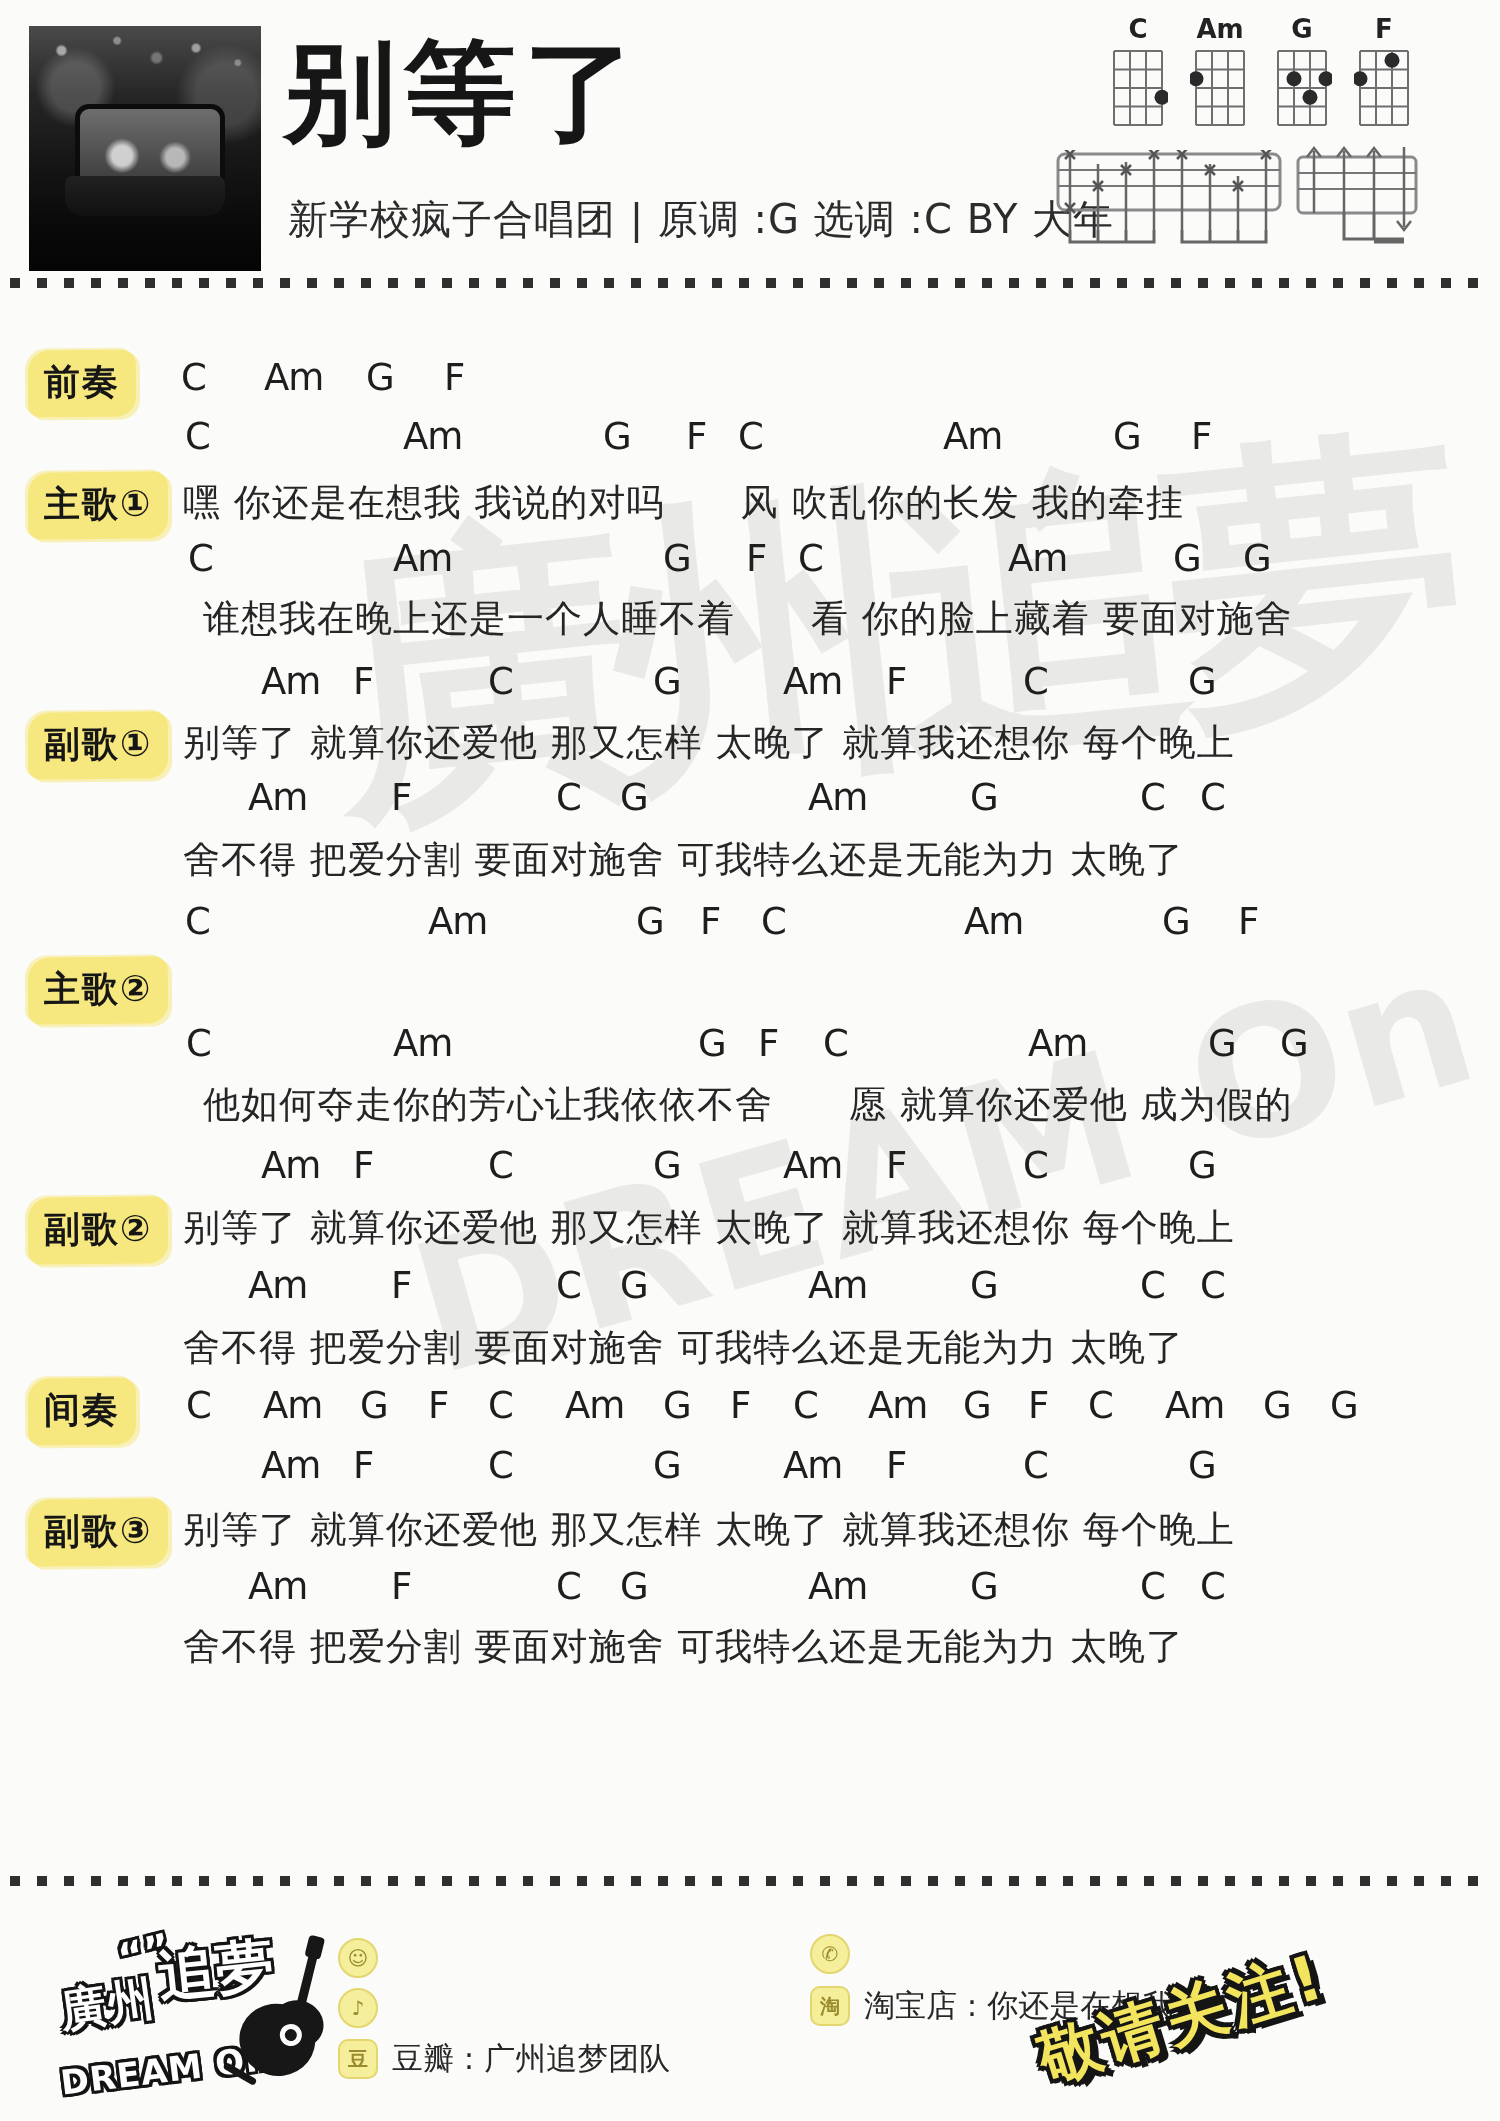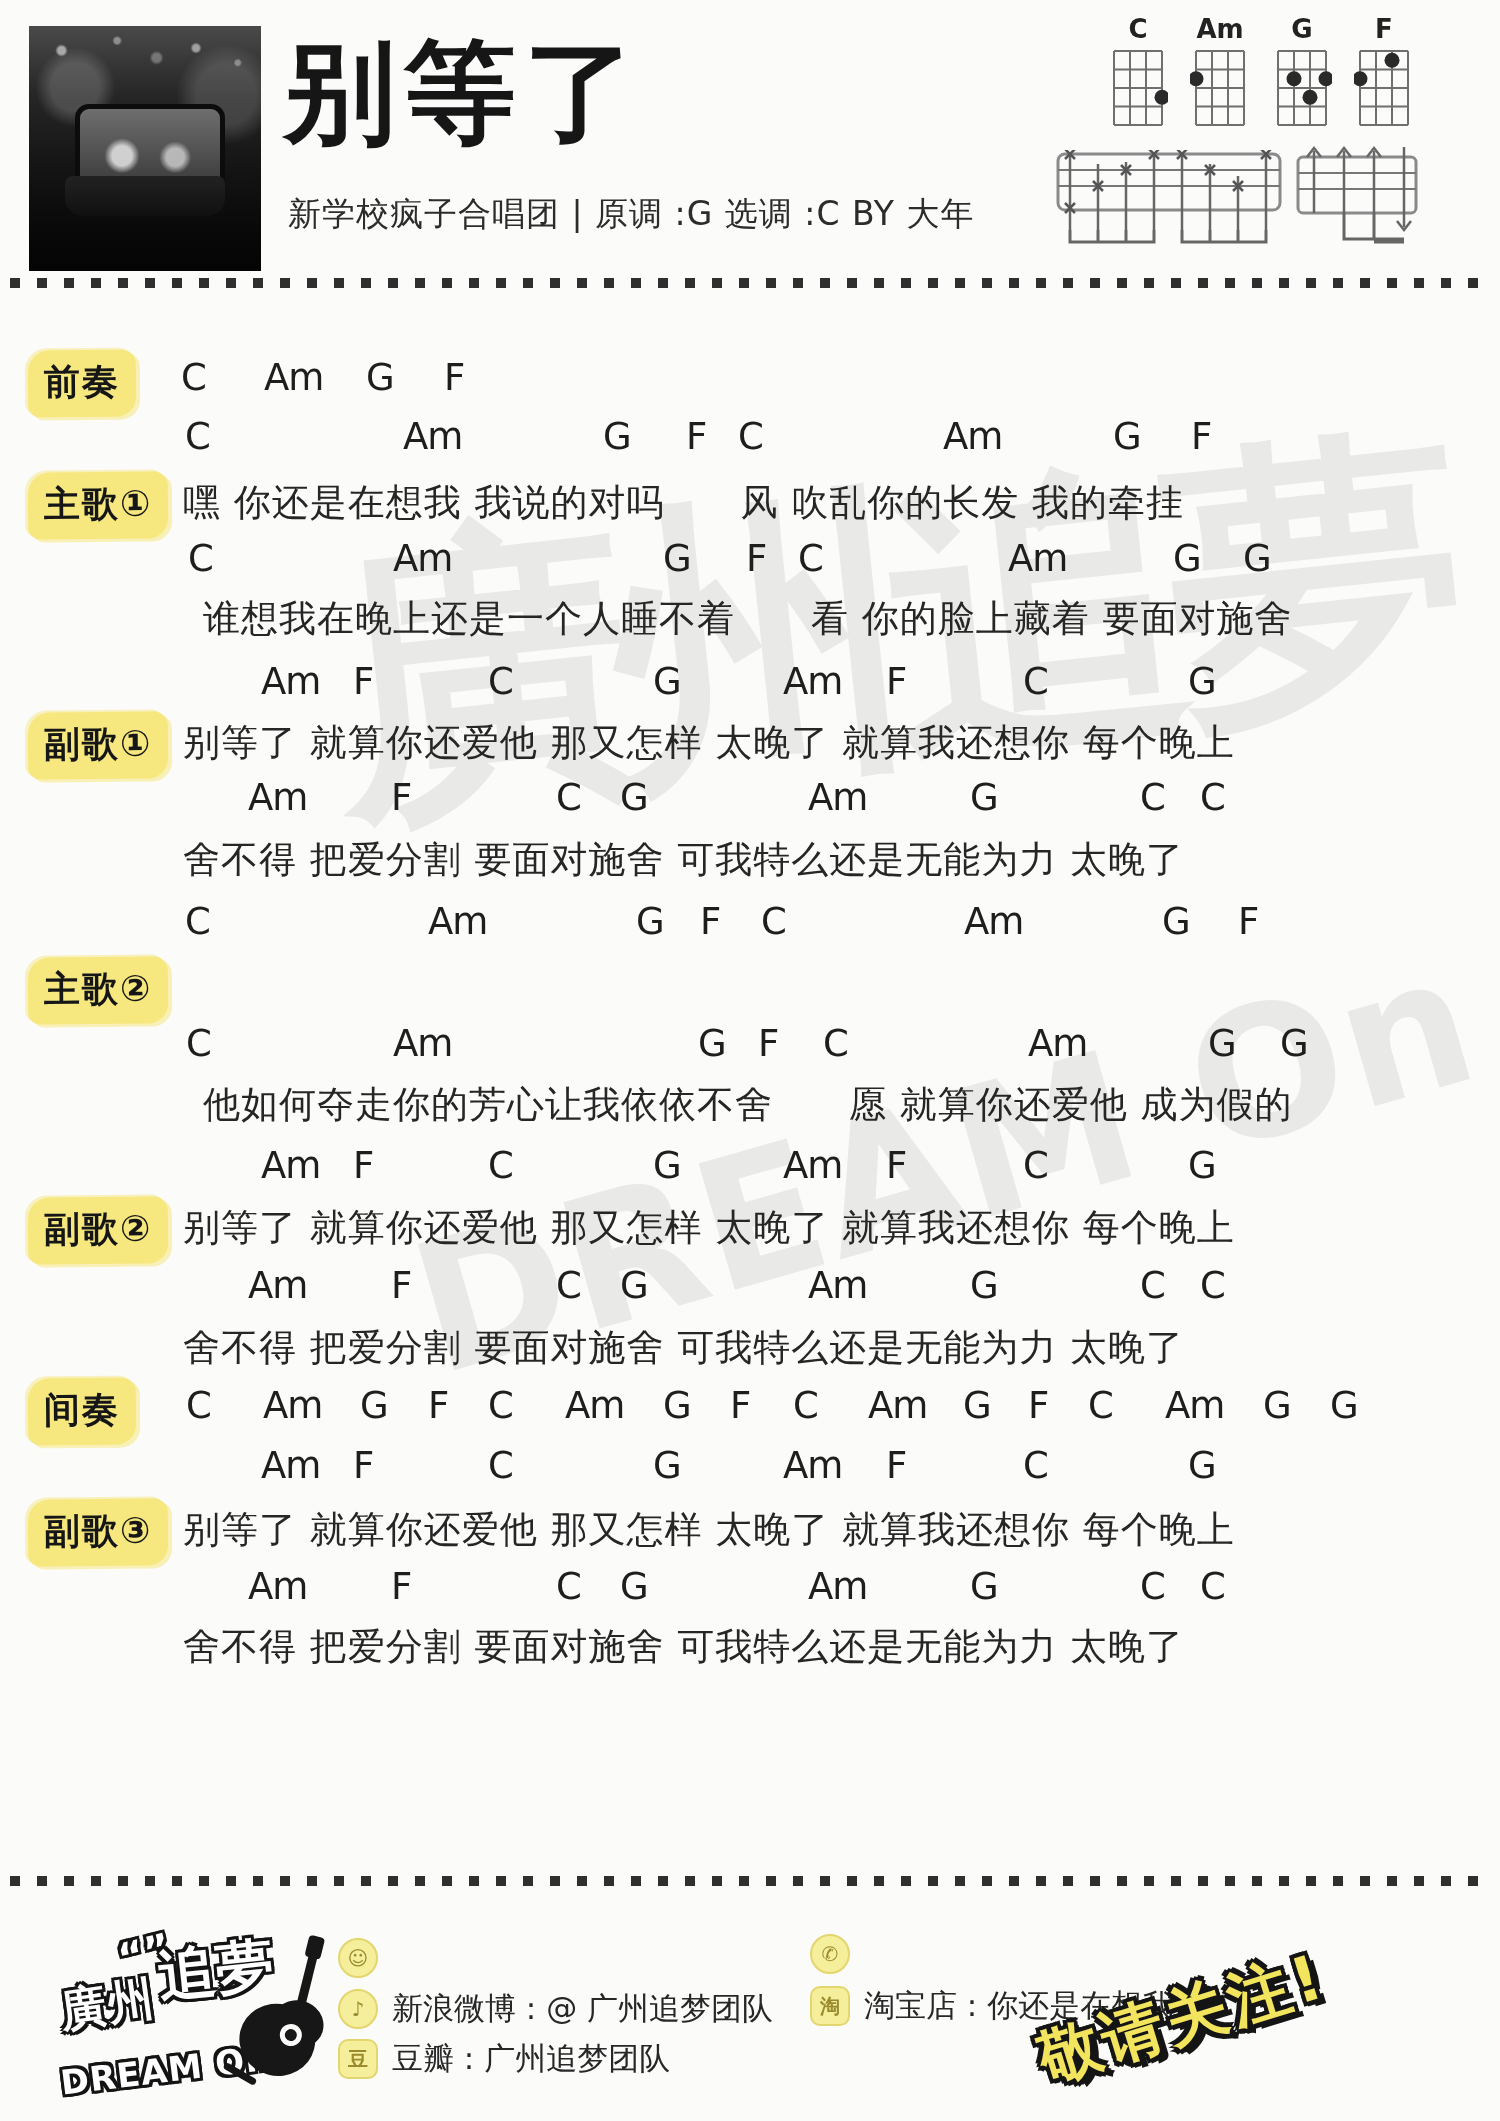--- a/index.html
+++ b/index.html
@@ -35,21 +35,21 @@
       radial-gradient(circle 20px at 68% 62%, rgba(210,210,210,.8) 0 45%, transparent 80%),
       linear-gradient(180deg,#6e6e6e,#3a3a3a);
   }
   .car-hood{position:absolute; left:36px; top:150px; width:160px; height:40px; border-radius:8px 8px 18px 18px; background:linear-gradient(180deg,#222,#101010);}
   .page-title{
     position:absolute; left:284px; top:18px; margin:0;
     font-size:112px; font-weight:900; letter-spacing:8px; color:#161616;
   }
   .page-subtitle{
     position:absolute; left:288px; top:192px;
-    font-size:33px; font-weight:500; color:#2c2c2c; letter-spacing:1px;
+    font-size:40px; font-weight:500; color:#2c2c2c; letter-spacing:1px;
   }
   .diag{position:absolute; top:16px; width:60px; text-align:center;}
   .diag .dname{font-size:26px; font-weight:700; color:#222; line-height:1; margin-bottom:4px;}
   
   .dotted{
     position:absolute; left:10px; right:10px; height:10px;
     background:repeating-linear-gradient(90deg,#2f2f2f 0 10px,transparent 10px 27px);
   }
   
   .row{position:absolute; left:8px; width:100%; height:50px; white-space:nowrap;text-align:center;}
@@ -399,21 +399,20 @@
         <line x1="30" y1="150" x2="58" y2="158" stroke="#171717" stroke-width="7" stroke-linecap="round"></line>
       </svg>
     </div>
 
     <div id="footer-col1">
         <div class="flink" style="left: 338px; top: 1938px;">
           <span class="ficon round">☺</span>
         </div>
         <div class="flink" style="left: 338px; top: 1988px;">
           <span class="ficon round">♪</span>
-          <span class="ftext">新浪微博 : @ 广州追梦团队</span>
         </div>
         <div class="flink" style="left: 338px; top: 2038px;">
           <span class="ficon">豆</span>
           <span class="ftext">豆瓣 : 广州追梦团队</span>
         </div>
       </div>
     <div id="footer-col2">
         <div class="flink" style="left: 810px; top: 1934px;">
           <span class="ficon round">✆</span>
         </div>

